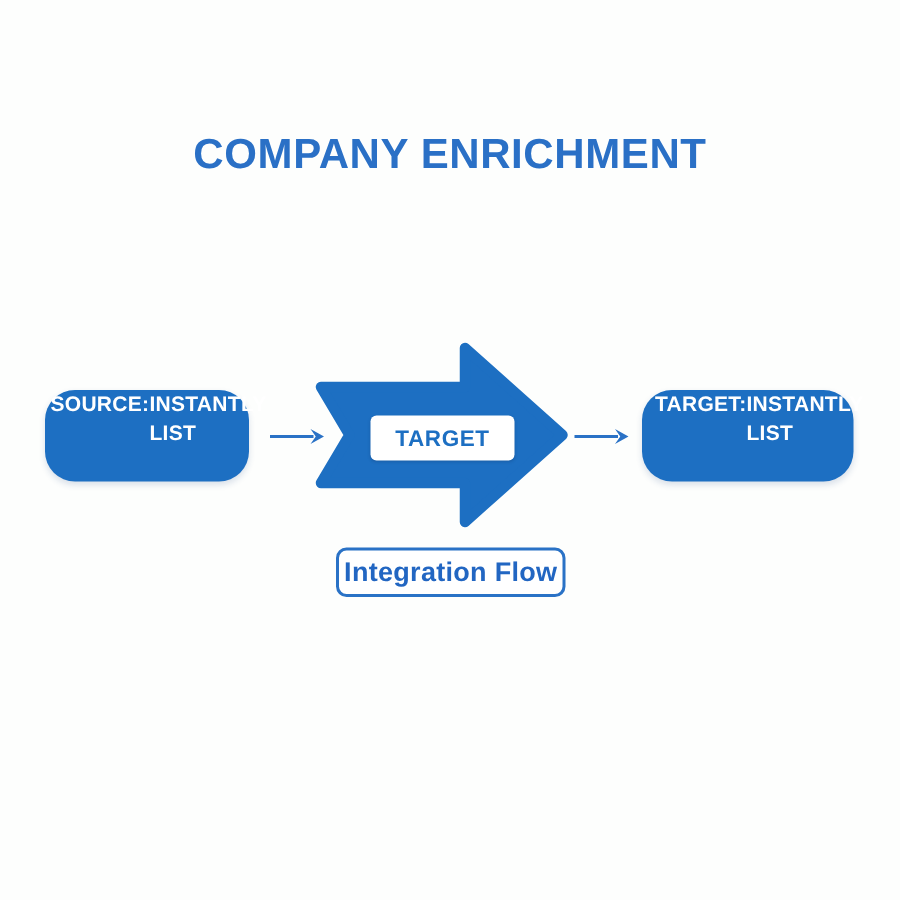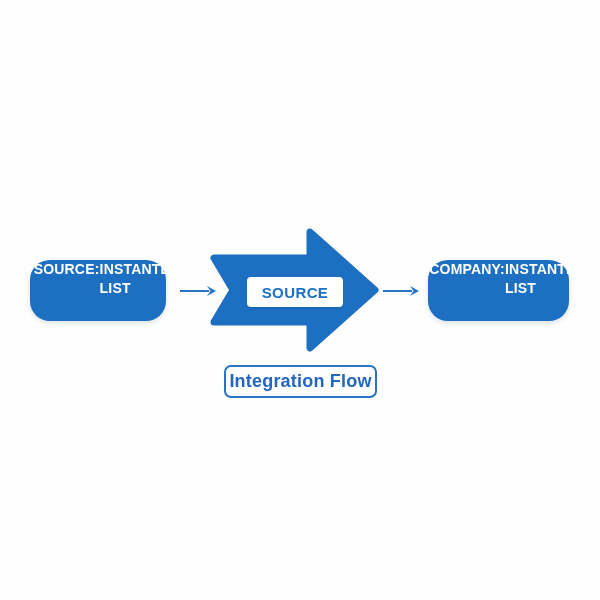--- a/index.html
+++ b/index.html
@@ -57,49 +57,50 @@
     display:flex;align-items:center;justify-content:center;
     font-size:18px;font-weight:bold;letter-spacing:.2px;
     color:#2266c2;
   }
 </style>
 </head>
 <body>
 
 <div class="canvas">
 
+  <h1 class="title">COMPANY ENRICHMENT</h1>
 
   <div class="pill source">
     <div>SOURCE:</div>
     <div>INSTANTLY LIST</div>
   </div>
 
   <div class="connector c1">
     <svg width="40" height="16" viewBox="0 0 40 16">
       <line x1="2" y1="8" x2="31" y2="8" stroke="#2a72c6" stroke-width="2"></line>
       <path d="M29 3 L38 8 L29 13 L32.5 8 Z" fill="#2a72c6"></path>
     </svg>
   </div>
 
   <div class="big-arrow">
     <svg width="170" height="124" viewBox="0 0 170 124">
       <polygon points="4,30 100,30 100,4 165,62 100,120 100,94 4,94 23,62" fill="#1d6fc2" stroke="#1d6fc2" stroke-width="7" stroke-linejoin="round"></polygon>
     </svg>
-    <div class="company-label">SOURCE</div>
+    <div class="company-label">TARGET</div>
   </div>
 
   <div class="connector c2">
     <svg width="40" height="16" viewBox="0 0 40 16">
       <line x1="2" y1="8" x2="31" y2="8" stroke="#2a72c6" stroke-width="2"></line>
       <path d="M29 3 L38 8 L29 13 L32.5 8 Z" fill="#2a72c6"></path>
     </svg>
   </div>
 
   <div class="pill target">
-    <div>COMPANY:</div>
+    <div>TARGET:</div>
     <div>INSTANTLY LIST</div>
   </div>
 
   <div class="integration-badge">
     <span>Integration Flow</span>
   </div>
 
 </div>
 
 </body></html>

